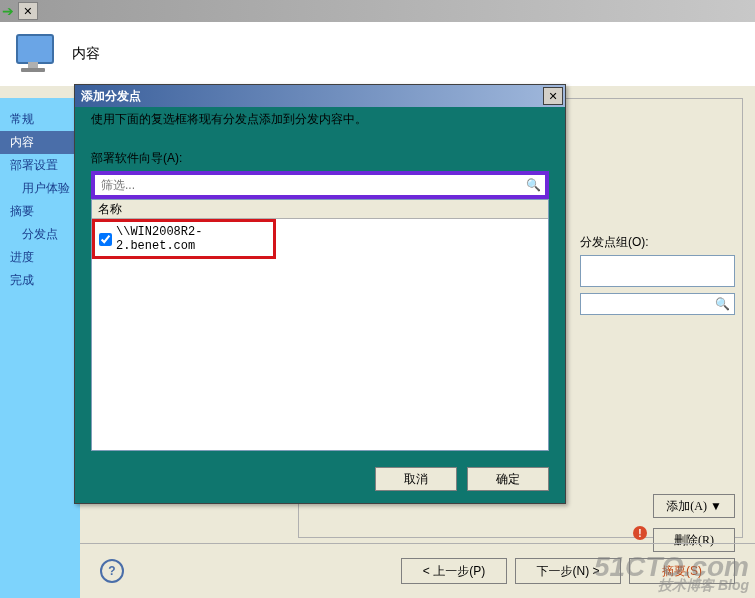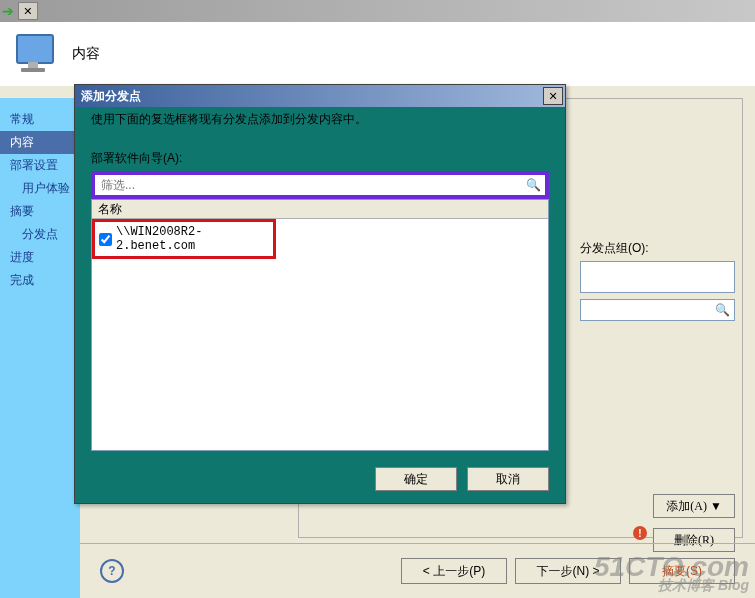--- a/index.html
+++ b/index.html
@@ -14,21 +14,21 @@
 .header-icon .monitor{width:34px;height:26px;background:#6aa5e6;border:2px solid #3d6fa6;border-radius:3px;position:absolute;top:2px;left:2px;}
 .header-icon .stand{width:10px;height:6px;background:#b0b0b0;position:absolute;top:30px;left:14px;}
 .header-icon .base{width:24px;height:4px;background:#888;position:absolute;top:36px;left:7px;border-radius:1px;}
 .header-title{font-size:14px;}
 .wizard-main{position:absolute;top:76px;left:0;right:0;bottom:0;display:flex;}
 .sidebar{width:80px;background:#7dd3fc;padding:10px 0;}
 .sidebar .item{padding:3px 10px;color:#1a3e8c;cursor:default;}
 .sidebar .item.selected{background:#4a6ea9;color:#fff;}
 .sidebar .sub{padding-left:22px;}
 .content-area{flex:1;background:#ece9d8;position:relative;}
-.right-panel{position:absolute;top:142px;right:20px;width:155px;}
+.right-panel{position:absolute;top:136px;right:20px;width:155px;}
 .right-label{margin-bottom:4px;}
 .right-list{height:30px;background:#fff;border:1px solid #7f9db9;margin-bottom:6px;}
 .right-filter{height:20px;background:#fff;border:1px solid #7f9db9;margin-bottom:6px;display:flex;align-items:center;padding:0 4px;}
 .right-filter .mag{margin-left:auto;color:#888;}
 .side-buttons{position:absolute;right:20px;top:396px;}
 .side-btn{width:80px;height:22px;background:#ece9d8;border:1px solid #808080;display:flex;align-items:center;justify-content:center;margin-bottom:10px;font-size:12px;cursor:default;font-family:Liberation Serif, serif;}
 .error-icon{position:absolute;right:108px;top:428px;width:14px;height:14px;border-radius:50%;background:#d94a2a;color:#fff;display:flex;align-items:center;justify-content:center;font-size:10px;font-weight:bold;}
 .bottom-bar{position:absolute;left:0;right:0;bottom:0;height:54px;border-top:1px solid #b0b0b0;display:flex;align-items:center;padding:0 20px;}
 .help-icon{width:20px;height:20px;border-radius:50%;border:2px solid #4a6ea9;color:#4a6ea9;display:flex;align-items:center;justify-content:center;font-weight:bold;margin-right:20px;}
 .spacer{flex:1;}
@@ -134,22 +134,22 @@
       </div>
       <div class="listbox">
         <div class="list-header">名称</div>
         <div class="highlight">
           <input type="checkbox" checked="" style="">
           <span class="txt">\\WIN2008R2-2.benet.com</span>
         </div>
       </div>
     </div>
     <div class="modal-buttons">
+      <div class="modal-btn">取消</div>
       <div class="modal-btn">确定</div>
-      <div class="modal-btn">取消</div>
     </div>
   </div>
 
   <div class="watermark">
     <span>51CTO.com</span>
     <span class="small">技术博客  Blog</span>
   </div>
 
 </div>
 

